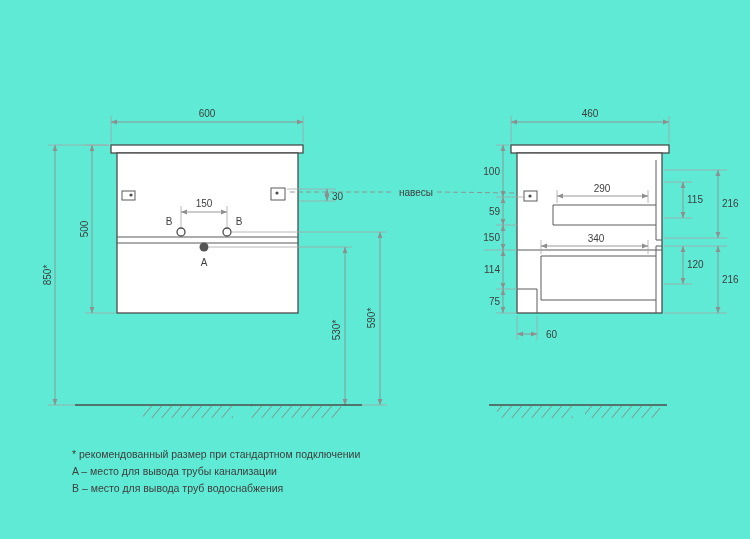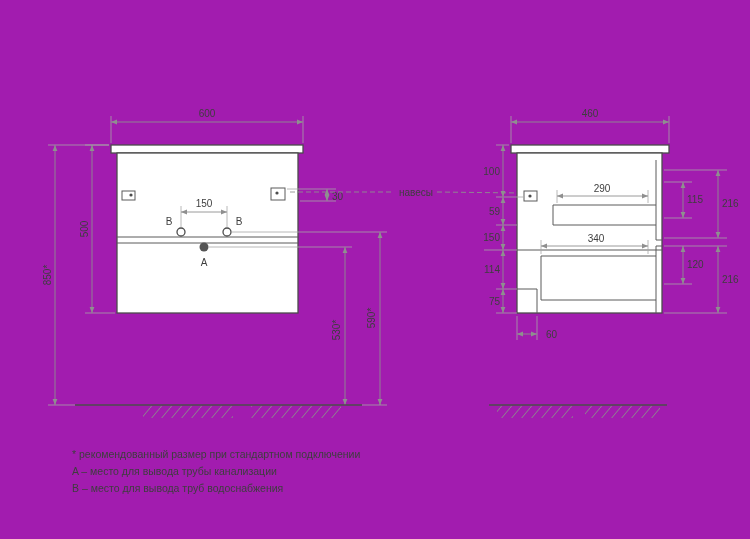--- a/index.html
+++ b/index.html
@@ -1,16 +1,16 @@
 <!DOCTYPE html>
 <html><head>
 <meta charset="utf-8">
 <style>
   html,body{margin:0;padding:0;background:#ffffff;}
-  .stage{width:750px;height:539px;background:#a21caf;position:relative;font-family:"Liberation Sans",sans-serif;overflow:hidden;}
+  .stage{width:750px;height:539px;background:#5eead4;position:relative;font-family:"Liberation Sans",sans-serif;overflow:hidden;}
   svg{display:block;}
   .obj-fill{stroke:#4c4c4c;stroke-width:1.3;fill:#ffffff;}
   .obj-thin{stroke:#5a5a5a;stroke-width:1;fill:none;}
   .dim{stroke:#8f8f8f;stroke-width:0.9;fill:none;}
   .ext{stroke:#a6a6a6;stroke-width:0.8;fill:none;}
   .dash{stroke:#8f8f8f;stroke-width:0.9;stroke-dasharray:5 3;fill:none;}
   .floor{stroke:#4c4c4c;stroke-width:1.5;}
   text{font-family:"Liberation Sans",sans-serif;}
   .dim-text{font-size:10px;fill:#3e3e3e;}
   .note-text{font-size:10.5px;fill:#3e3e3e;}

